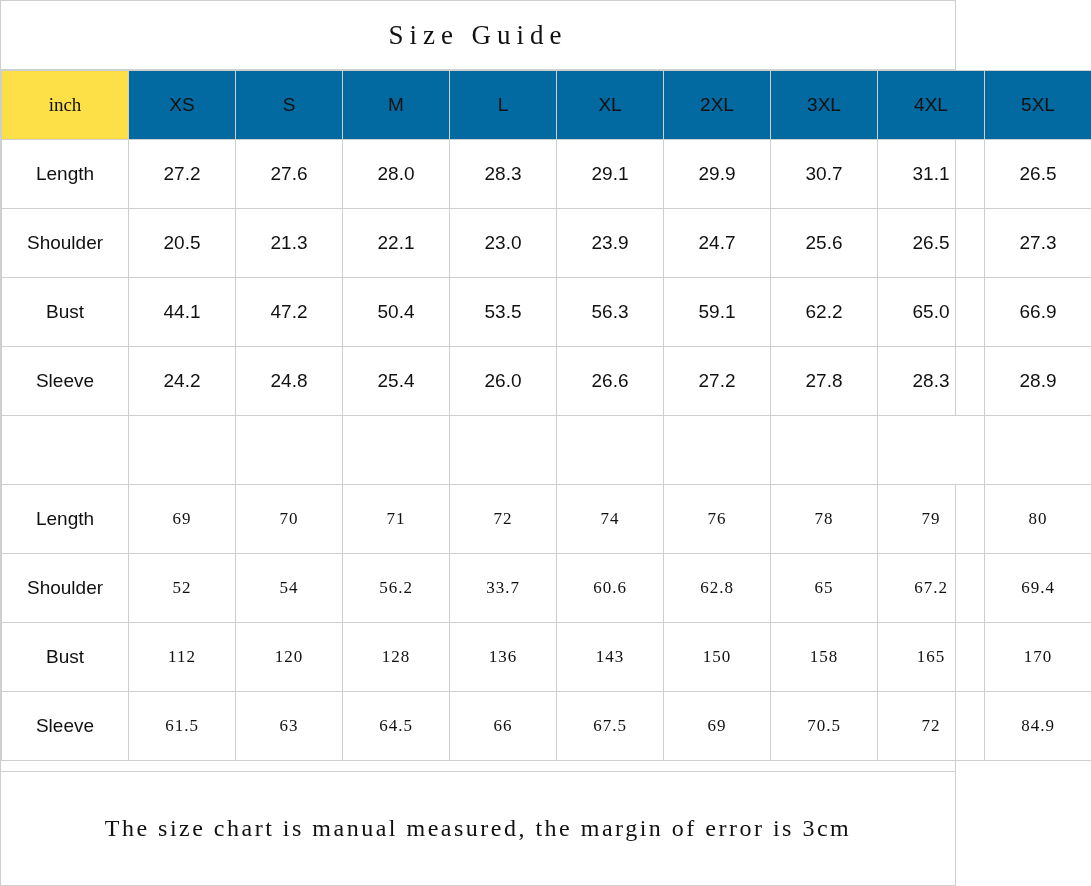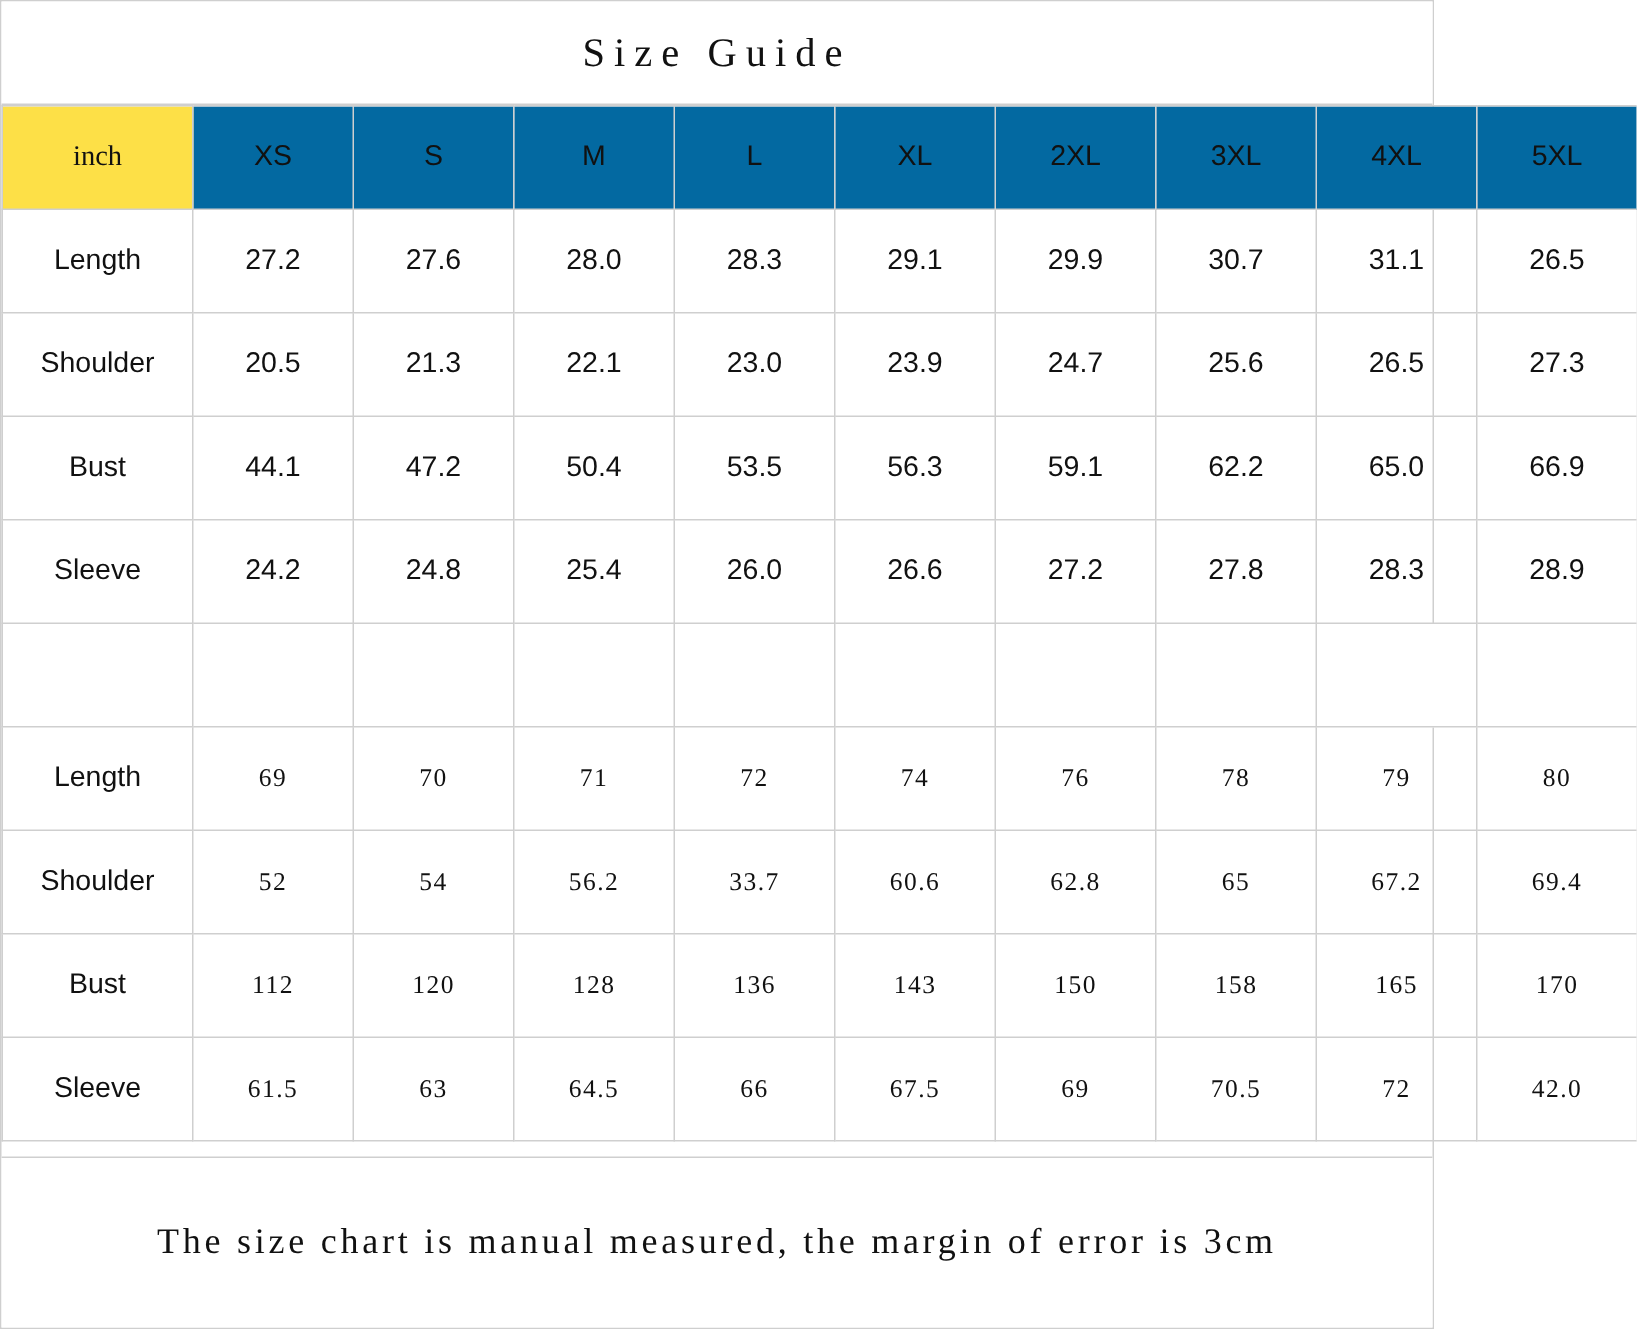--- a/index.html
+++ b/index.html
@@ -240,21 +240,21 @@
       <tr class="cm-row">
         <td class="row-label">Sleeve</td>
         <td class="value-cell">61.5</td>
         <td class="value-cell">63</td>
         <td class="value-cell">64.5</td>
         <td class="value-cell">66</td>
         <td class="value-cell">67.5</td>
         <td class="value-cell">69</td>
         <td class="value-cell">70.5</td>
         <td class="value-cell">72</td>
-        <td class="value-cell">42.0</td>
+        <td class="value-cell">84.9</td>
       </tr>
     </tbody>
   </table>
 
   <div class="footer-bar">
     <div class="footer-text">The size chart is manual measured, the margin of error is 3cm</div>
   </div>
 
 </div>
 

